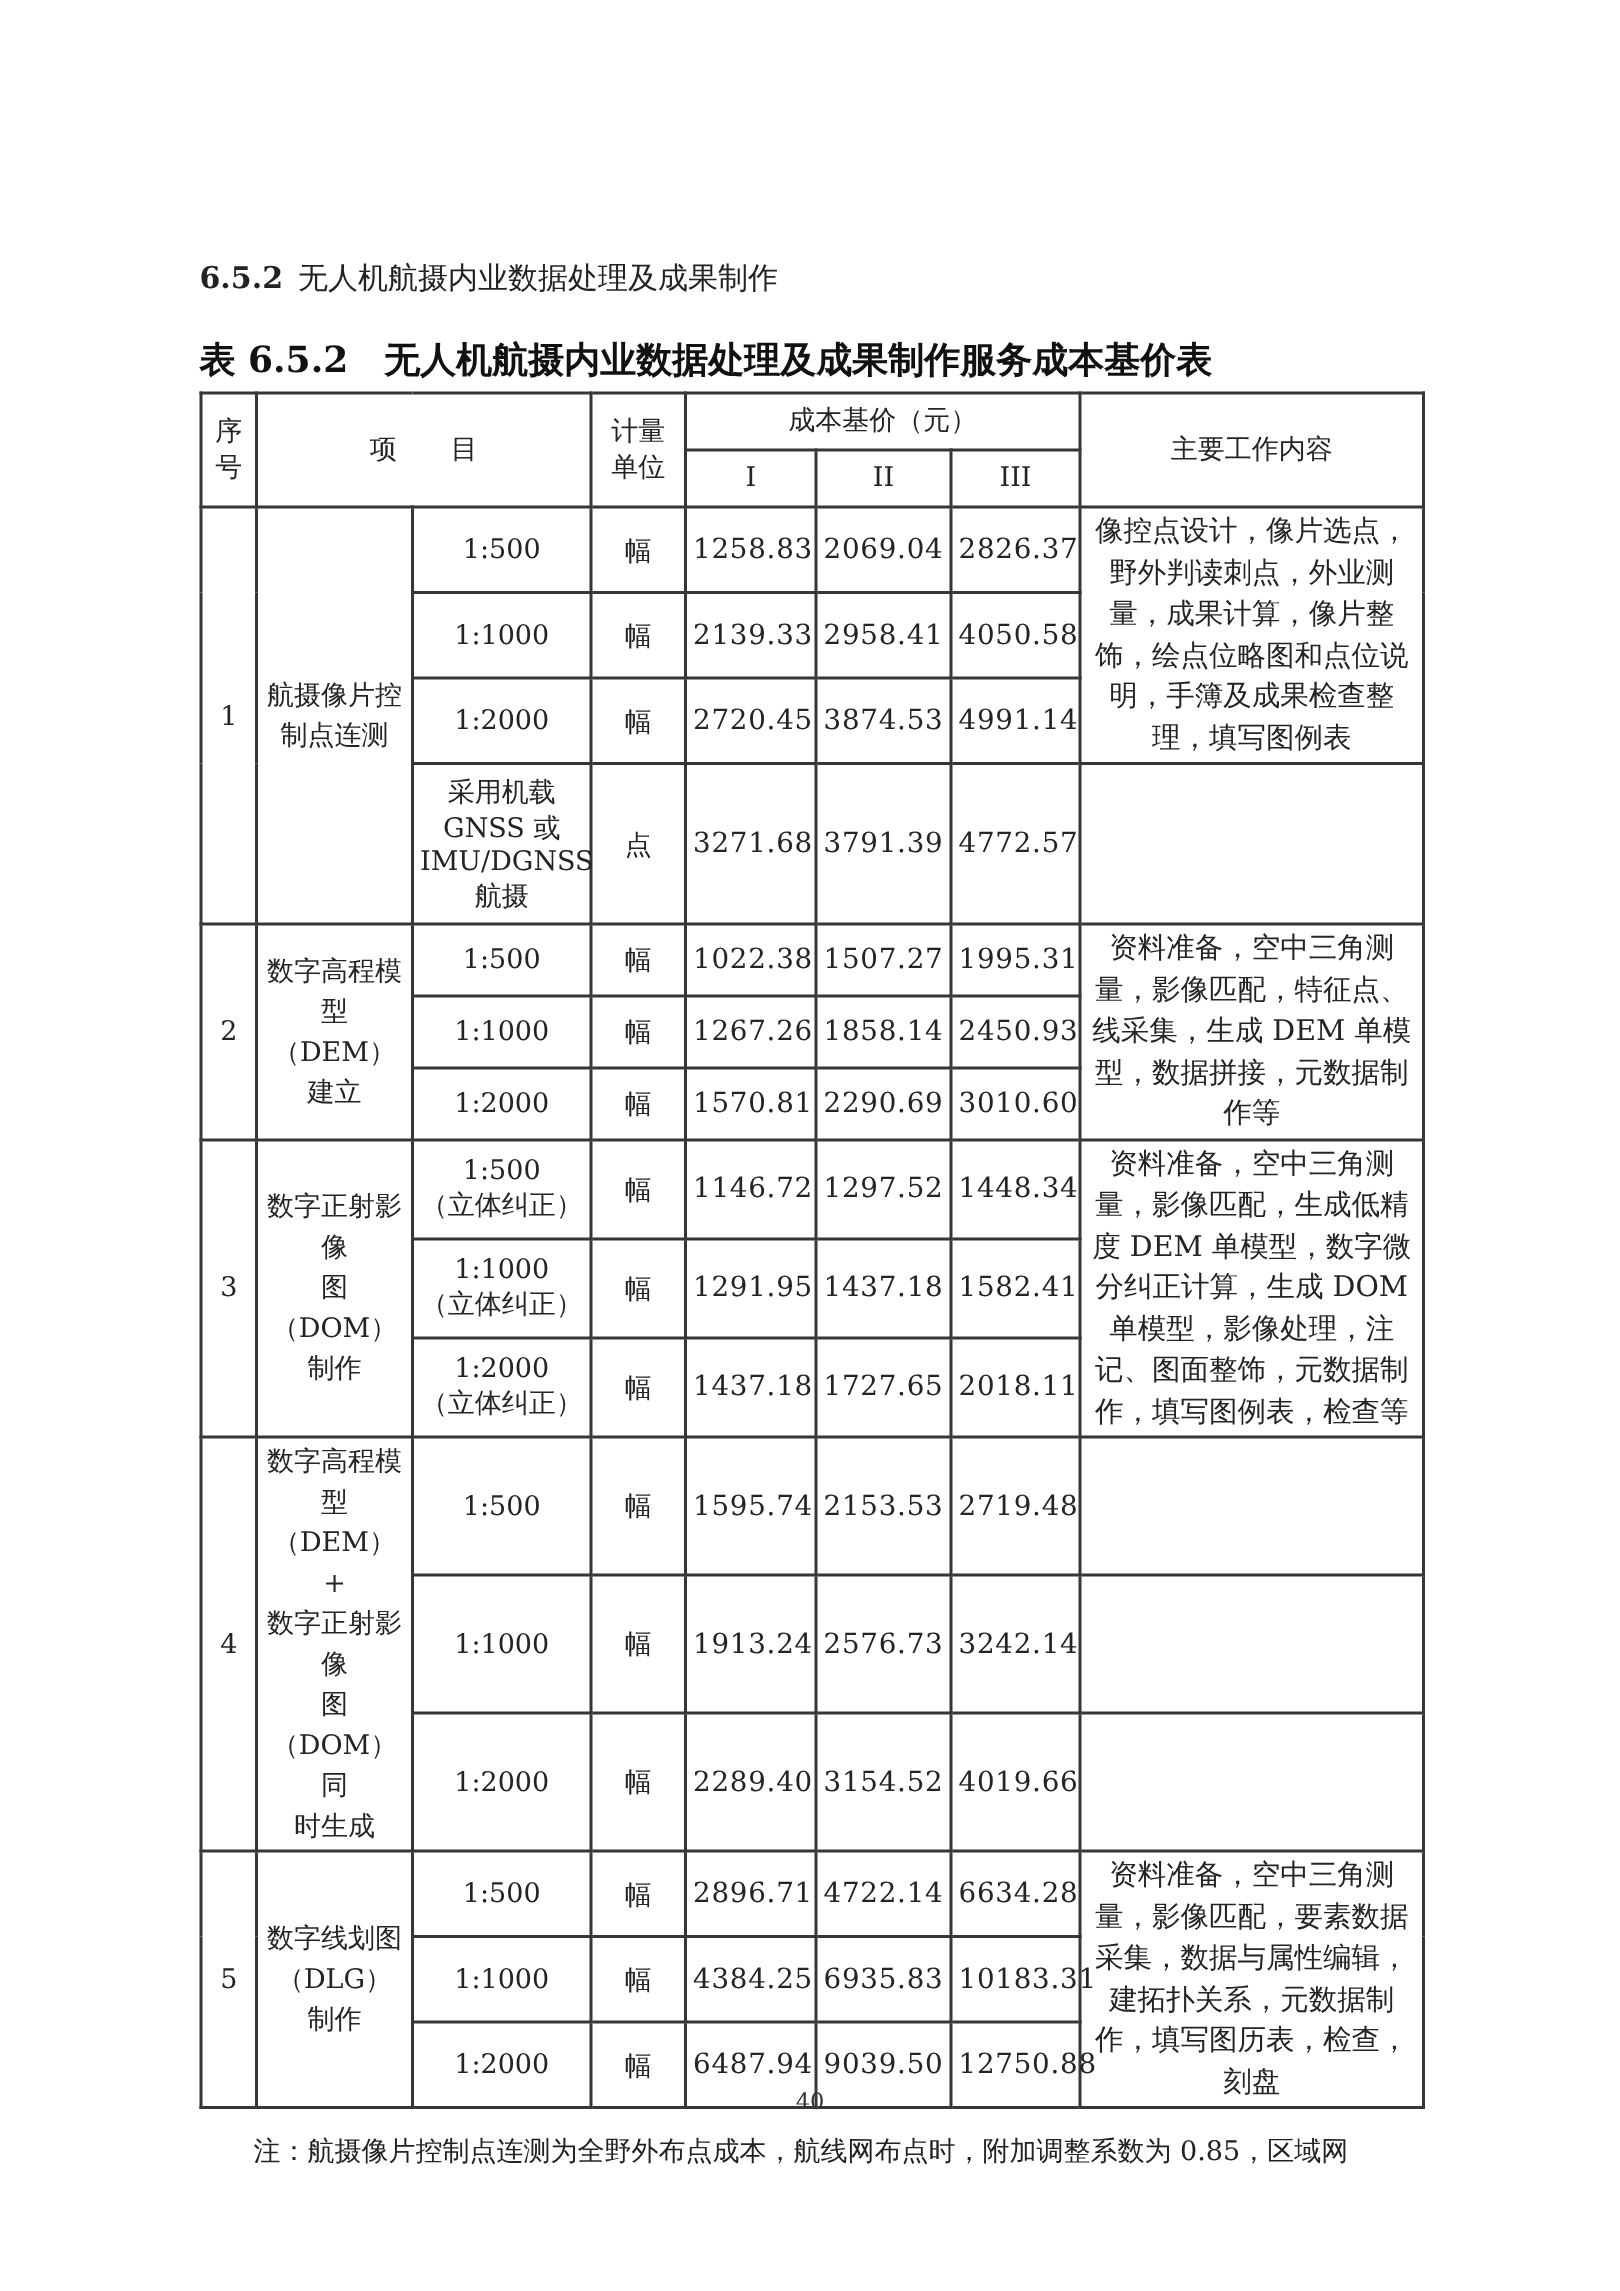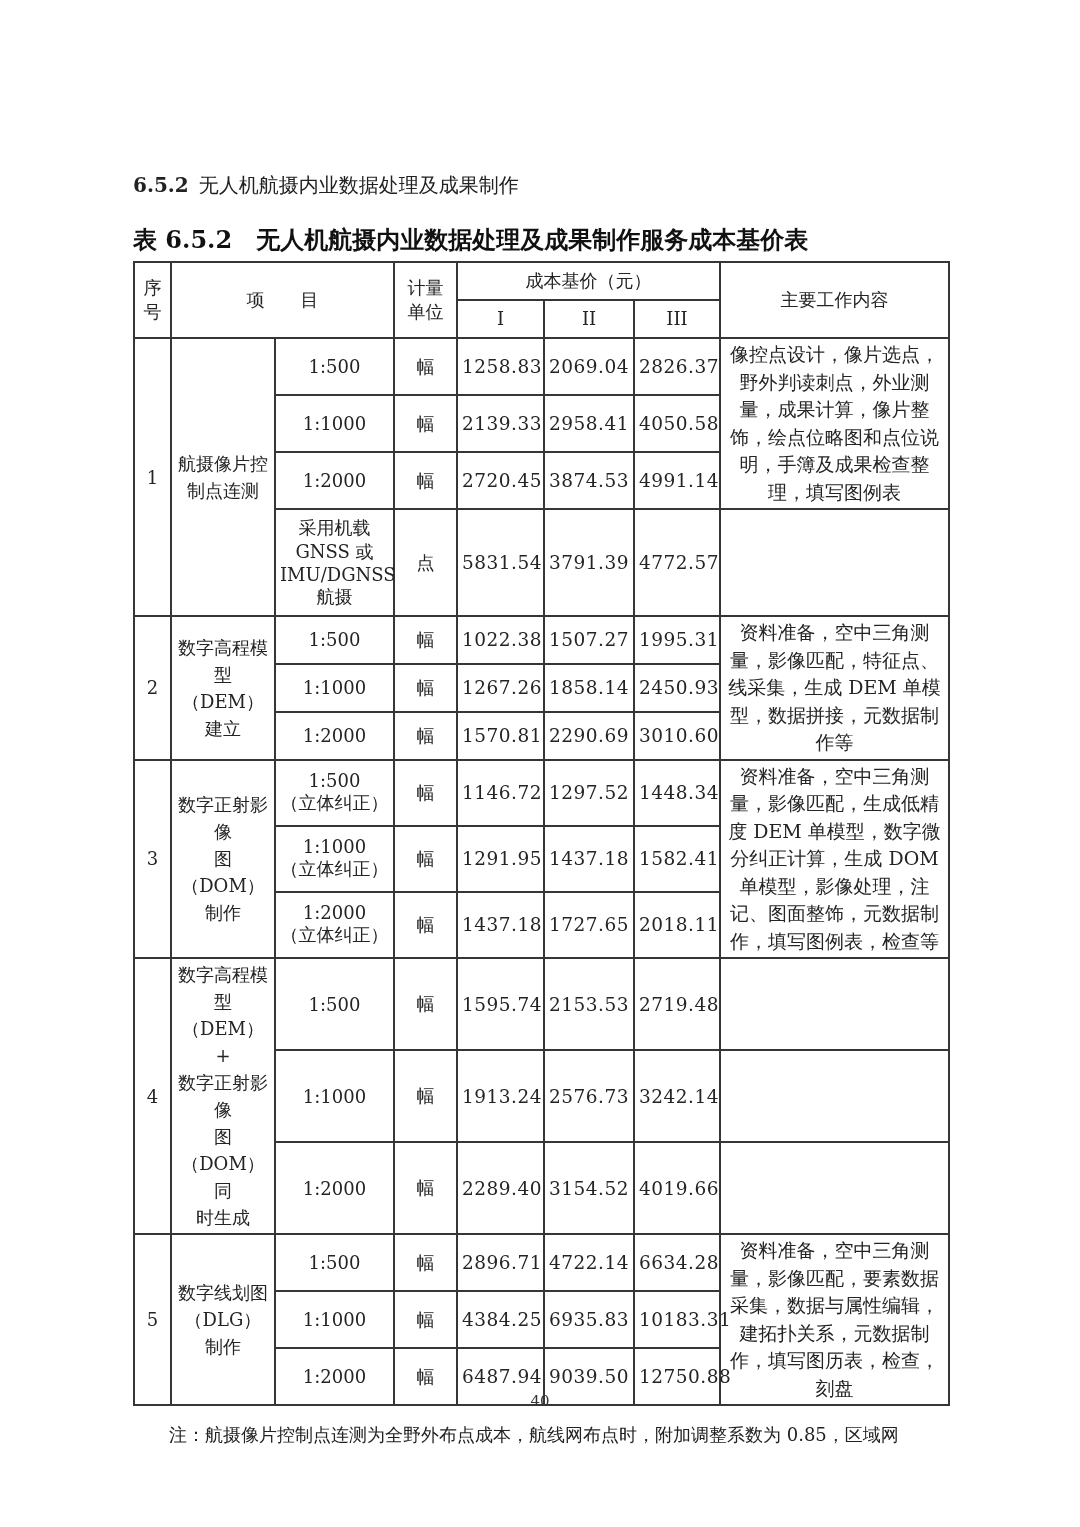--- a/index.html
+++ b/index.html
@@ -141,21 +141,21 @@
       <td class="num">2720.45</td>
       <td class="num">3874.53</td>
       <td class="num">4991.14</td>
     </tr>
     <tr class="r100">
       <td class="pre">采用机载
 GNSS 或
 IMU/DGNSS
 航摄</td>
       <td>点</td>
-      <td class="num">5831.54</td>
+      <td class="num">3271.68</td>
       <td class="num">3791.39</td>
       <td class="num">4772.57</td>
       <td class="work"></td>
     </tr>
 
     <tr class="r47">
       <td rowspan="3">2</td>
       <td rowspan="3" class="name pre">数字高程模
 型（DEM）
 建立</td>

